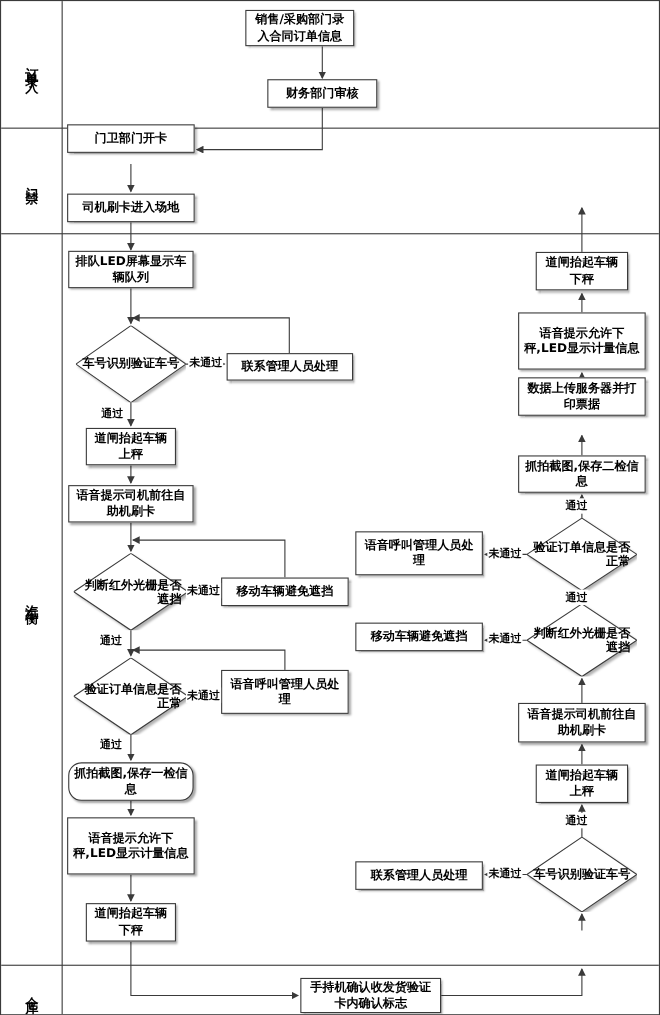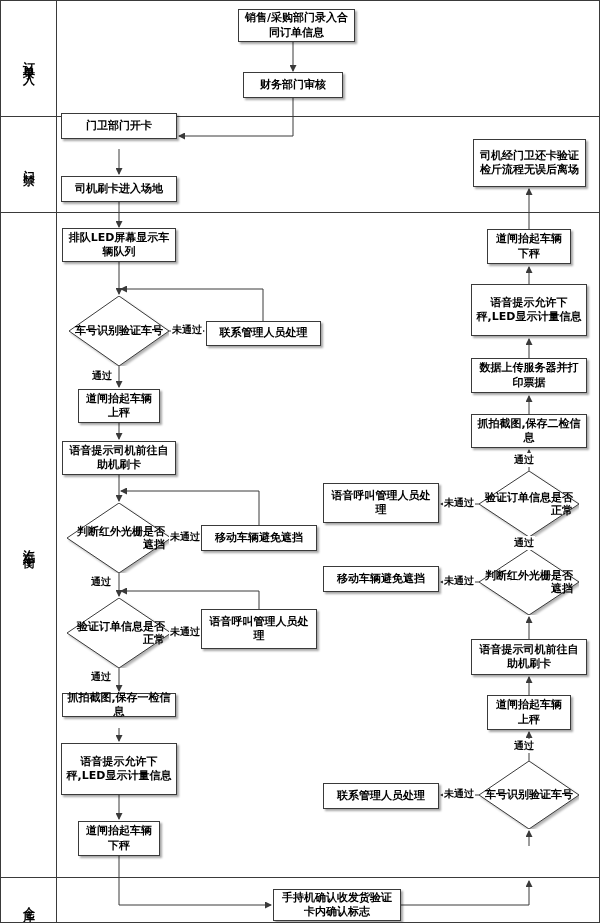--- a/index.html
+++ b/index.html
@@ -80,44 +80,43 @@
     <polyline class="edge" points="528,283 528,266"></polyline>
     <polyline class="edge" points="528,228 528,188"></polyline>
   </svg>
 <div class="lane-label" style="top: 0px; height: 115px;">订单录入</div>
     <div class="lane-line" style="top: 115px;"></div>
     <div class="lane-label" style="top: 115px; height: 96px;">门禁</div>
     <div class="lane-line" style="top: 211px;"></div>
     <div class="lane-label" style="top: 211px; height: 665px;">汽车衡</div>
     <div class="lane-line" style="top: 876px;"></div>
     <div class="lane-label" style="top: 876px; height: 46px;">仓库</div>
-    <div class="node" style="left: 237px; top: 8px; width: 117px; height: 33px;">销售/采购部门录入合同订单信息</div>
+    <div class="node" style="left: 222px; top: 8px; width: 99px; height: 33px;">销售/采购部门录入合同订单信息</div>
     <div class="node" style="left: 242px; top: 71px; width: 100px; height: 26px;">财务部门审核</div>
     <div class="node" style="left: 60px; top: 112px; width: 116px; height: 26px;">门卫部门开卡</div>
     <div class="node" style="left: 61px; top: 227px; width: 114px; height: 34px;">排队LED屏幕显示车辆队列</div>
     <div class="node" style="left: 60px; top: 175px; width: 116px; height: 26px;">司机刷卡进入场地</div>
     <div class="node" style="left: 205px; top: 320px; width: 115px; height: 25px;">联系管理人员处理</div>
     <div class="node" style="left: 77px; top: 388px; width: 82px; height: 34px;">道闸抬起车辆上秤</div>
     <div class="node" style="left: 61px; top: 440px; width: 114px; height: 34px;">语音提示司机前往自助机刷卡</div>
     <div class="node" style="left: 200px; top: 524px; width: 116px; height: 26px;">移动车辆避免遮挡</div>
     <div class="node" style="left: 200px; top: 608px; width: 116px; height: 40px;">语音呼叫管理人员处理</div>
-    <div class="node" style="left: 61px; top: 692px; width: 114px; height: 24px;">抓拍截图,保存一检信息</div>
+    <div class="node" style="left: 61px; top: 692px; width: 114px; height: 35px; border-radius: 12px;">抓拍截图,保存一检信息</div>
     <div class="node" style="left: 60px; top: 742px; width: 116px; height: 52px;">语音提示允许下秤,LED显示计量信息</div>
     <div class="node" style="left: 77px; top: 820px; width: 82px; height: 35px;">道闸抬起车辆下秤</div>
     <div class="node" style="left: 272px; top: 888px; width: 128px; height: 32px;">手持机确认收发货验证卡内确认标志</div>
     <div class="node" style="left: 322px; top: 782px; width: 116px; height: 26px;">联系管理人员处理</div>
     <div class="node" style="left: 486px; top: 694px; width: 84px; height: 35px;">道闸抬起车辆上秤</div>
     <div class="node" style="left: 470px; top: 638px; width: 116px; height: 36px;">语音提示司机前往自助机刷卡</div>
     <div class="node" style="left: 322px; top: 565px; width: 116px; height: 26px;">移动车辆避免遮挡</div>
     <div class="node" style="left: 322px; top: 482px; width: 116px; height: 40px;">语音呼叫管理人员处理</div>
     <div class="node" style="left: 470px; top: 413px; width: 116px; height: 34px;">抓拍截图,保存二检信息</div>
-    <div class="node" style="left: 470px; top: 357px; width: 116px; height: 35px;">数据上传服务器并打印票据</div>
+    <div class="node" style="left: 470px; top: 342px; width: 116px; height: 35px;">数据上传服务器并打印票据</div>
     <div class="node" style="left: 470px; top: 283px; width: 116px; height: 52px;">语音提示允许下秤,LED显示计量信息</div>
     <div class="node" style="left: 486px; top: 228px; width: 84px; height: 35px;">道闸抬起车辆下秤</div>
-    <div class="node" style="left: 472px; top: 138px; width: 113px; height: 48px;">司机经门卫还卡验证检斤流程无误后离场</div>
     <div class="diamond" style="left: 68px; top: 295px; width: 100px; height: 70px;">
       <svg width="100" height="70" viewBox="0 0 100 70">
         <polygon points="0,35 50,0 100,35 50,70"></polygon>
       </svg>
       <div class="dtext">车号识别验证车号</div>
     </div>
     <div class="diamond" style="left: 66px; top: 502px; width: 104px; height: 70px;">
       <svg width="104" height="70" viewBox="0 0 104 70">
         <polygon points="0,35 52,0 104,35 52,70"></polygon>
       </svg>

